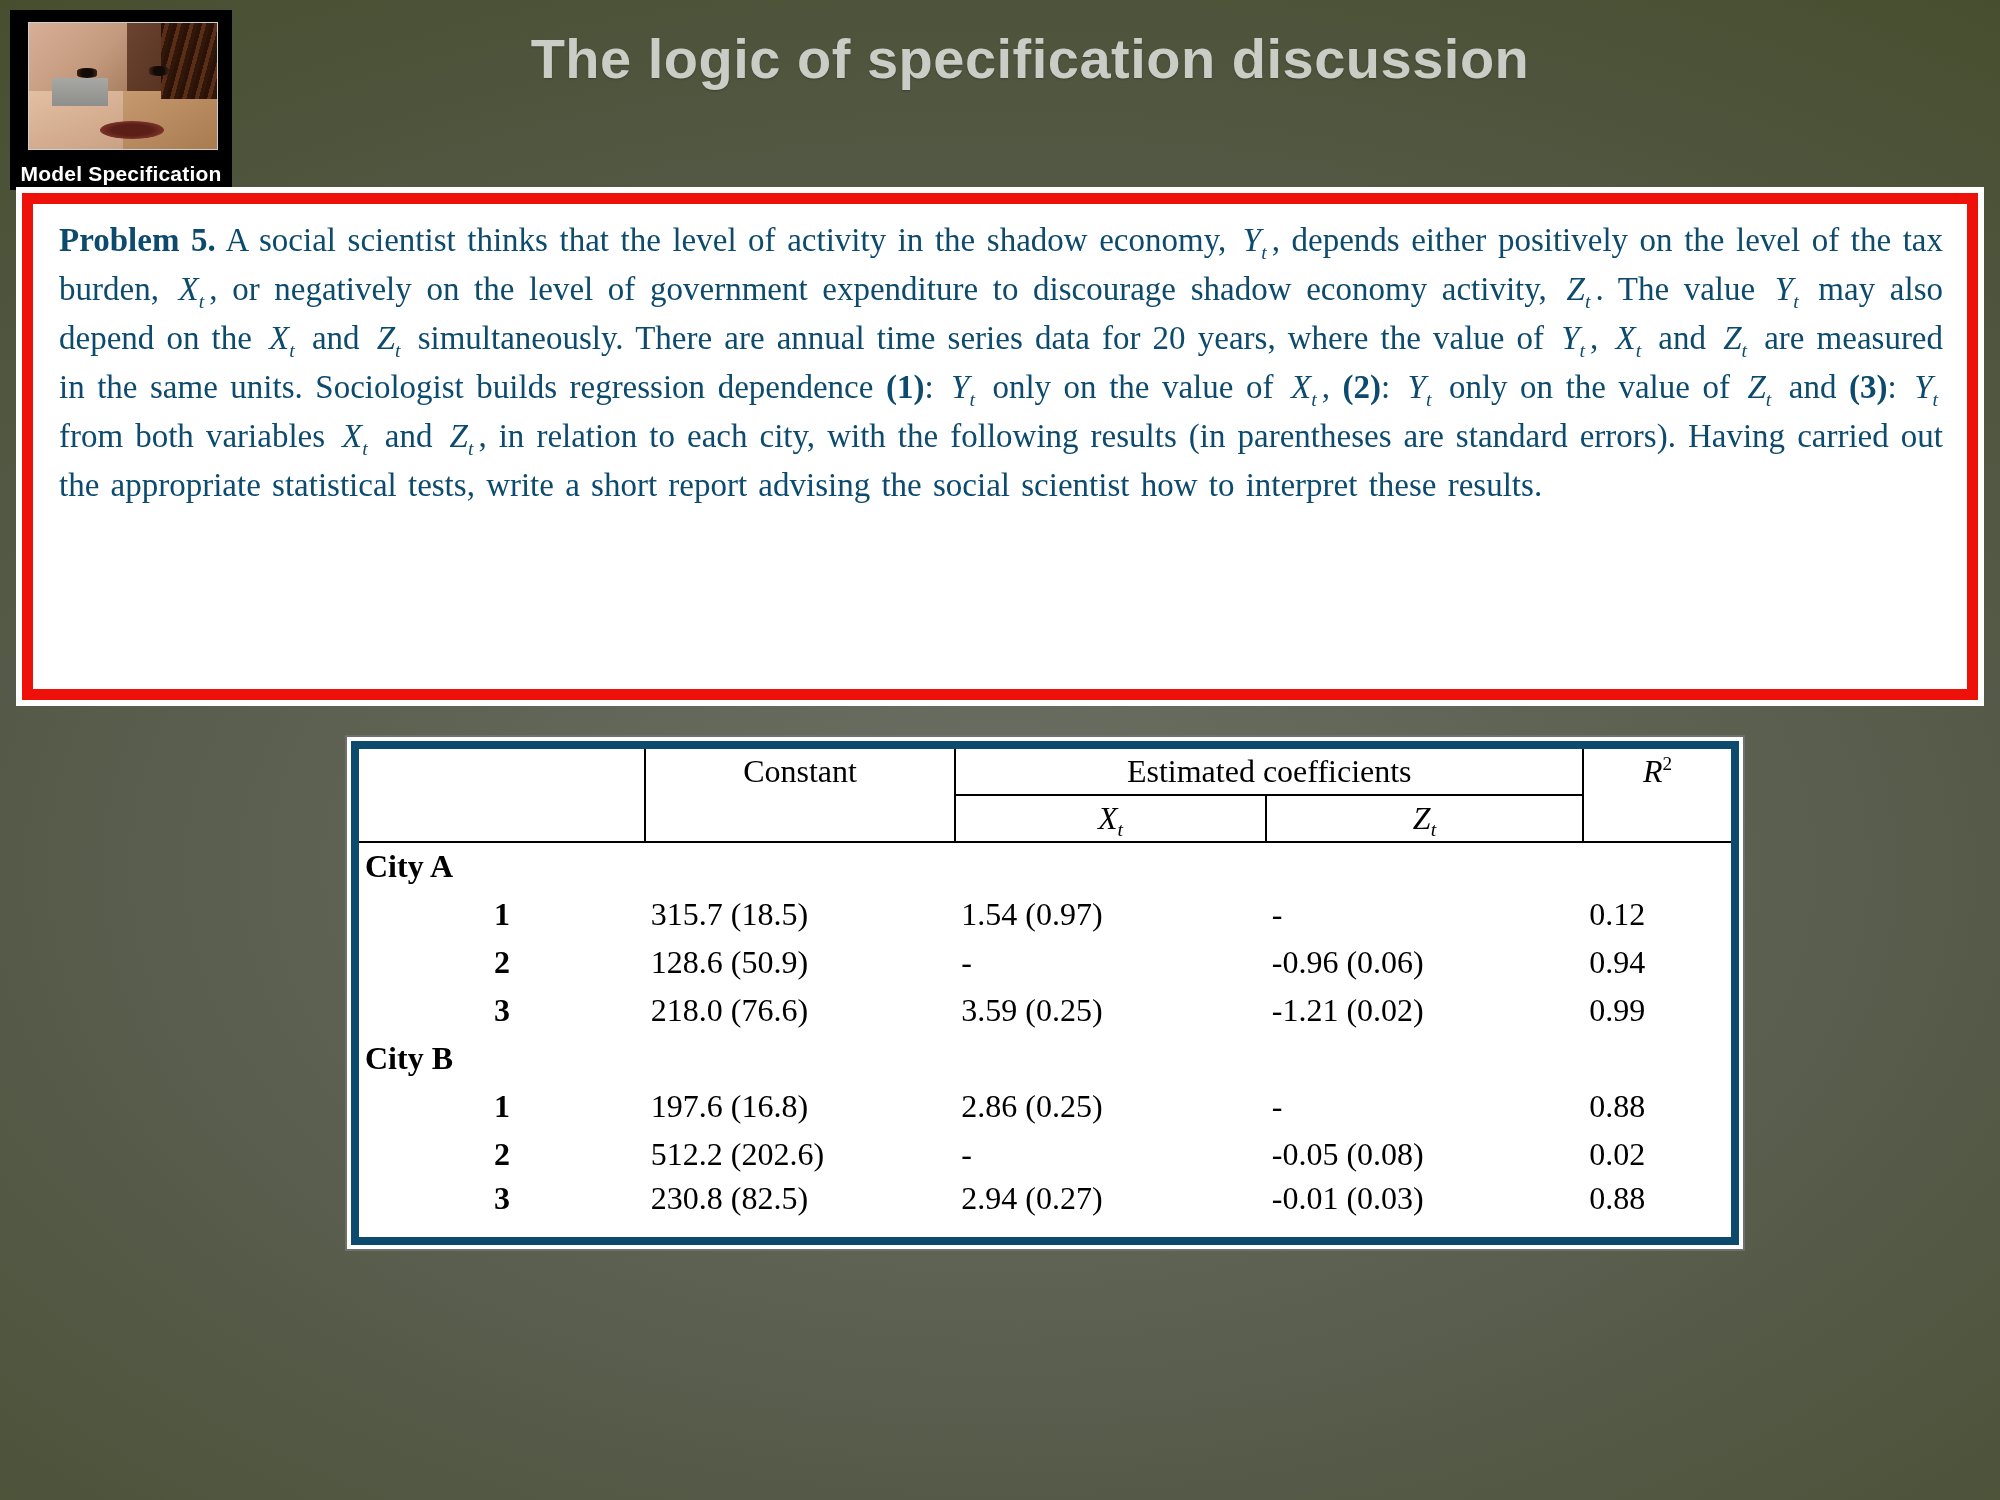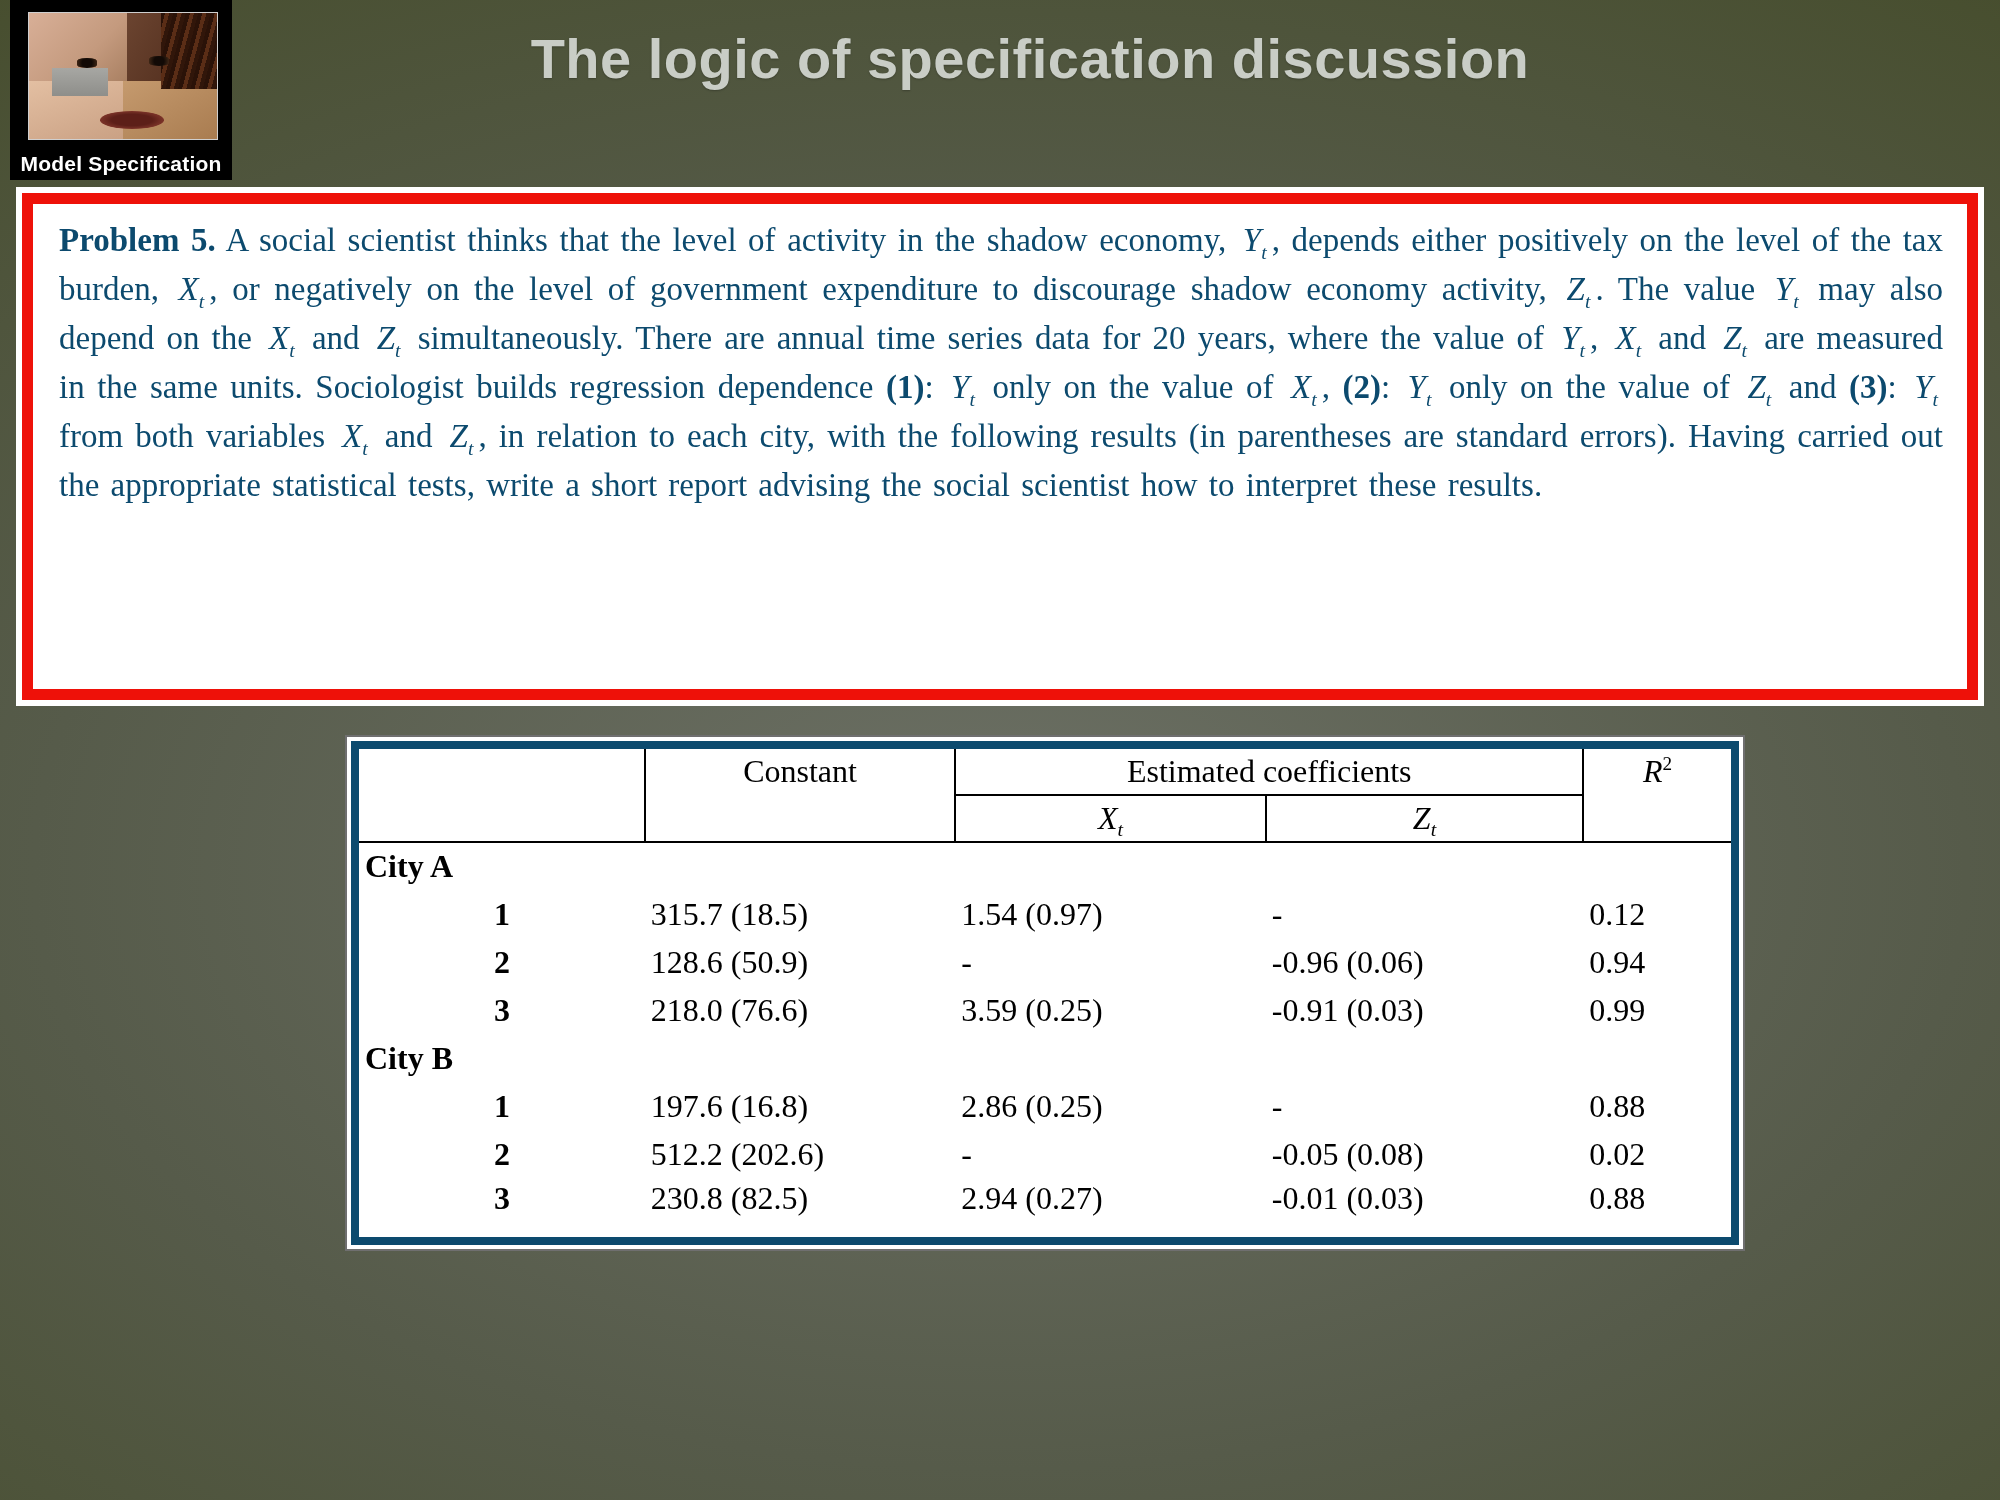--- a/index.html
+++ b/index.html
@@ -14,21 +14,21 @@
   html,body{margin:0;padding:0;}
   body{
     width:2000px;height:1500px;position:relative;overflow:hidden;
     background:radial-gradient(115% 95% at 50% 58%,
       var(--bg-center) 0%, var(--bg-mid) 42%, #474e2e 76%, var(--bg-edge) 100%);
     font-family:"Liberation Sans", sans-serif;
   }
 
   
   .logo{
-    position:absolute;left:10px;top:0;width:222px;height:180px;
+    position:absolute;left:10px;top:10px;width:222px;height:180px;
     background:var(--logo-bg);
   }
   .logo-img{
     position:absolute;left:18px;top:12px;width:190px;height:128px;
     border:1px solid #cfcfcf;background:#1a1a1a;overflow:hidden;
   }
   .tile{position:absolute;}
   .t-tl{left:0;top:0;width:52%;height:56%;background:linear-gradient(135deg,#d8af97 0%,#c49a7e 60%,#a87f61 100%);}
   .t-tr{right:0;top:0;width:48%;height:56%;background:linear-gradient(120deg,#6b4430 0%,#54301f 70%,#3a2013 100%);}
   .t-bl{left:0;bottom:0;width:50%;height:46%;background:linear-gradient(160deg,#e3bfa2 0%,#caa184 100%);}
@@ -158,21 +158,21 @@
             <td class="num">2</td>
             <td class="val">128.6 (50.9)</td>
             <td class="val">-</td>
             <td class="val">-0.96 (0.06)</td>
             <td class="val">0.94</td>
           </tr>
           <tr>
             <td class="num">3</td>
             <td class="val">218.0 (76.6)</td>
             <td class="val">3.59 (0.25)</td>
-            <td class="val">-0.91 (0.03)</td>
+            <td class="val">-1.21 (0.02)</td>
             <td class="val">0.99</td>
           </tr>
           <tr>
             <td colspan="5" class="group-label">City B</td>
           </tr>
           <tr>
             <td class="num">1</td>
             <td class="val">197.6 (16.8)</td>
             <td class="val">2.86 (0.25)</td>
             <td class="val">-</td>

